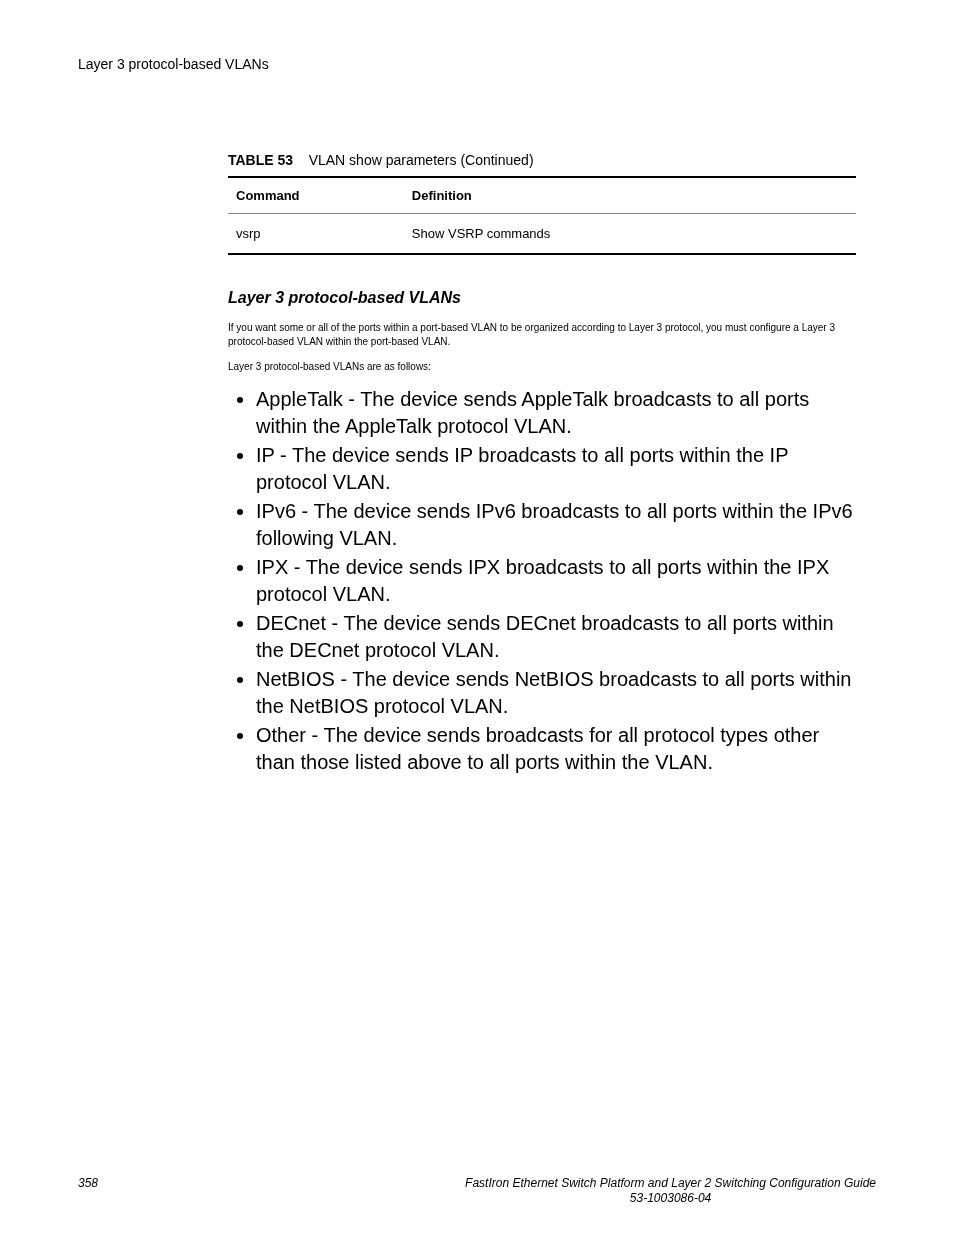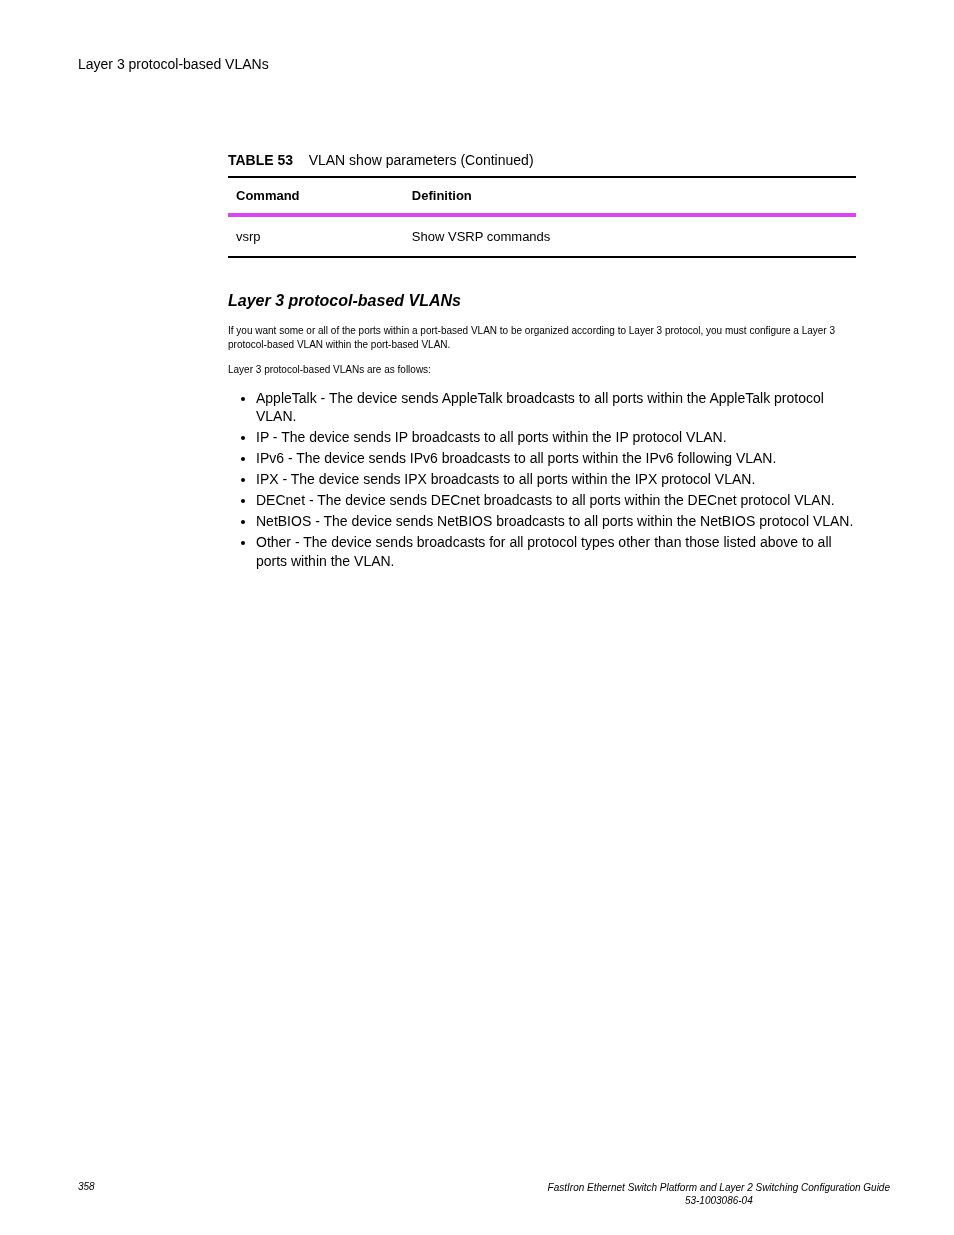--- a/index.html
+++ b/index.html
@@ -38,21 +38,21 @@
   table.param-table {
     width: 100%;
     border-collapse: collapse;
     font-size: 13px;
   }
   table.param-table thead th {
     text-align: left;
     font-weight: bold;
     padding: 10px 8px;
     border-top: 2px solid #000;
-    border-bottom: 4px solid #d946ef;
+    border-bottom: 1px solid #d946ef;
   }
   table.param-table tbody td {
     padding: 12px 8px;
     border-bottom: 2px solid #000;
   }
   .col-cmd { width: 28%; }
   .col-def { width: 72%; }
   h2.section-heading {
     font-family: Arial, Helvetica, sans-serif;
     font-weight: bold;
@@ -64,30 +64,30 @@
     font-size: 10px;
     line-height: 1.35;
     margin: 0 0 12px 0;
   }
   ul.bullets {
     list-style: disc;
     margin: 0 0 12px 0;
     padding-left: 28px;
   }
   ul.bullets li {
-    font-size: 14px;
+    font-size: 20px;
     line-height: 1.35;
     margin-bottom: 2px;
   }
   .footer {
     position: absolute;
     bottom: 28px;
     left: 78px;
-    right: 64px;
-    font-size: 10px;
+    right: 78px;
+    font-size: 12px;
     font-style: italic;
   }
   .footer .page-num {
     float: left;
   }
   .footer .doc-info {
     float: right;
     text-align: center;
     line-height: 1.3;
   }

